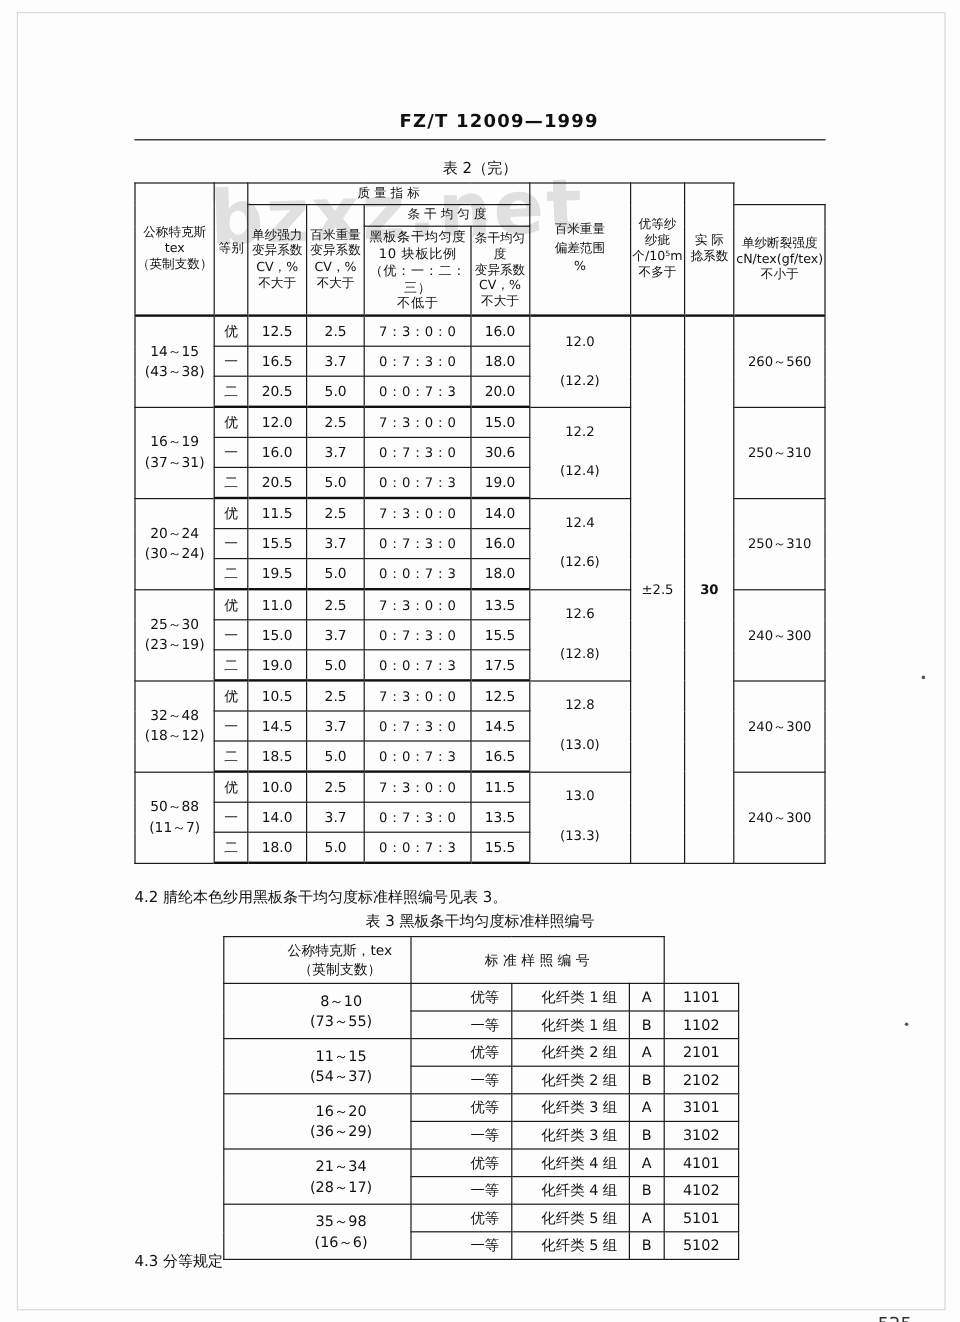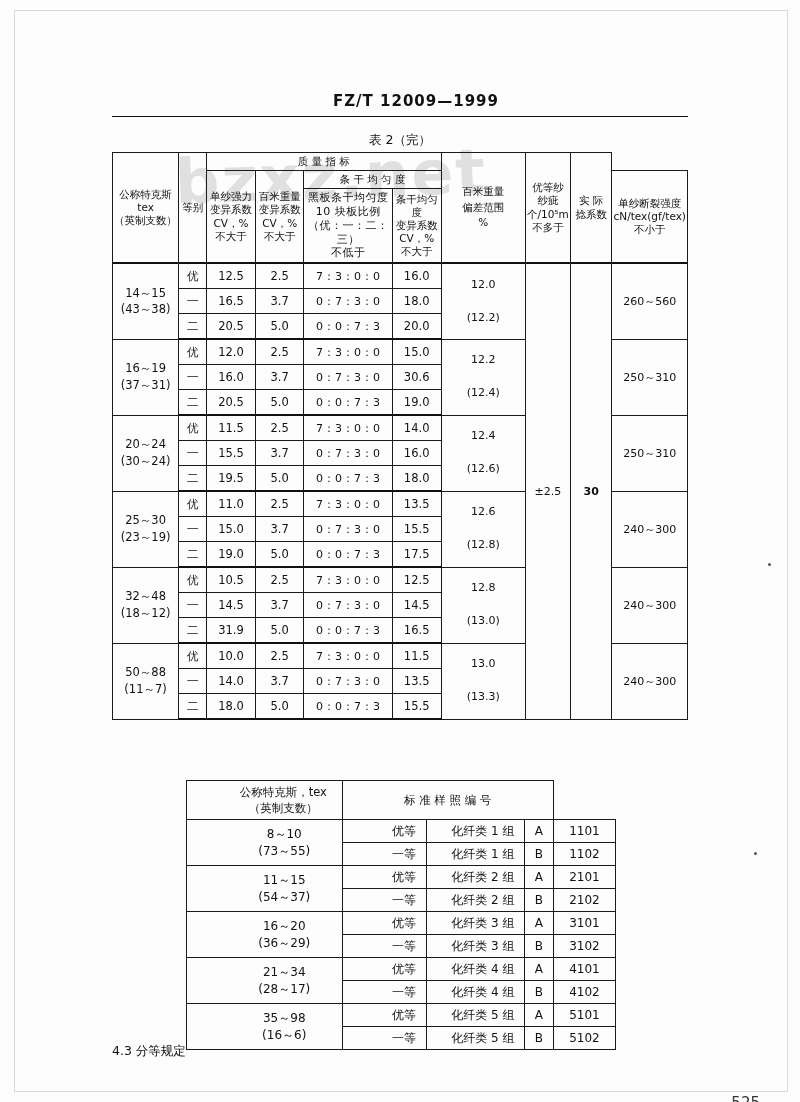--- a/index.html
+++ b/index.html
@@ -266,21 +266,21 @@
           </tr>
           <tr class="">
             <td class="grade cell">一</td>
             <td class="num cell">14.5</td>
             <td class="num cell">3.7</td>
             <td class="ratio cell">0：7：3：0</td>
             <td class="num cell">14.5</td>
           </tr>
           <tr class="grp-bottom">
             <td class="grade cell">二</td>
-            <td class="num cell">31.9</td>
+            <td class="num cell">18.5</td>
             <td class="num cell">5.0</td>
             <td class="ratio cell">0：0：7：3</td>
             <td class="num cell">16.5</td>
           </tr>
           <tr class="">
             <td class="spec" rowspan="3">50～88<br>(11～7)</td>
             <td class="grade cell">优</td>
             <td class="num cell">10.0</td>
             <td class="num cell">2.5</td>
             <td class="ratio cell">7：3：0：0</td>
@@ -299,21 +299,23 @@
             <td class="grade cell">二</td>
             <td class="num cell">18.0</td>
             <td class="num cell">5.0</td>
             <td class="ratio cell">0：0：7：3</td>
             <td class="num cell">15.5</td>
           </tr>
         </tbody>
     </table>
   </div>
 
-
+  <div class="para" id="para42">4.2   腈纶本色纱用黑板条干均匀度标准样照编号见表 3。</div>
+
+  <div class="tbl-caption" id="cap3">表 3   黑板条干均匀度标准样照编号</div>
 
   <div id="table3-wrap">
     <table id="table3">
       <tbody id="t3body">
           <tr>
             <td class="t3head spec3" rowspan="2">公称特克斯，tex<br>（英制支数）</td>
             <td class="t3head" colspan="3" rowspan="2">标 准 样 照 编 号</td>
           </tr>
           <tr></tr>
           <tr>

